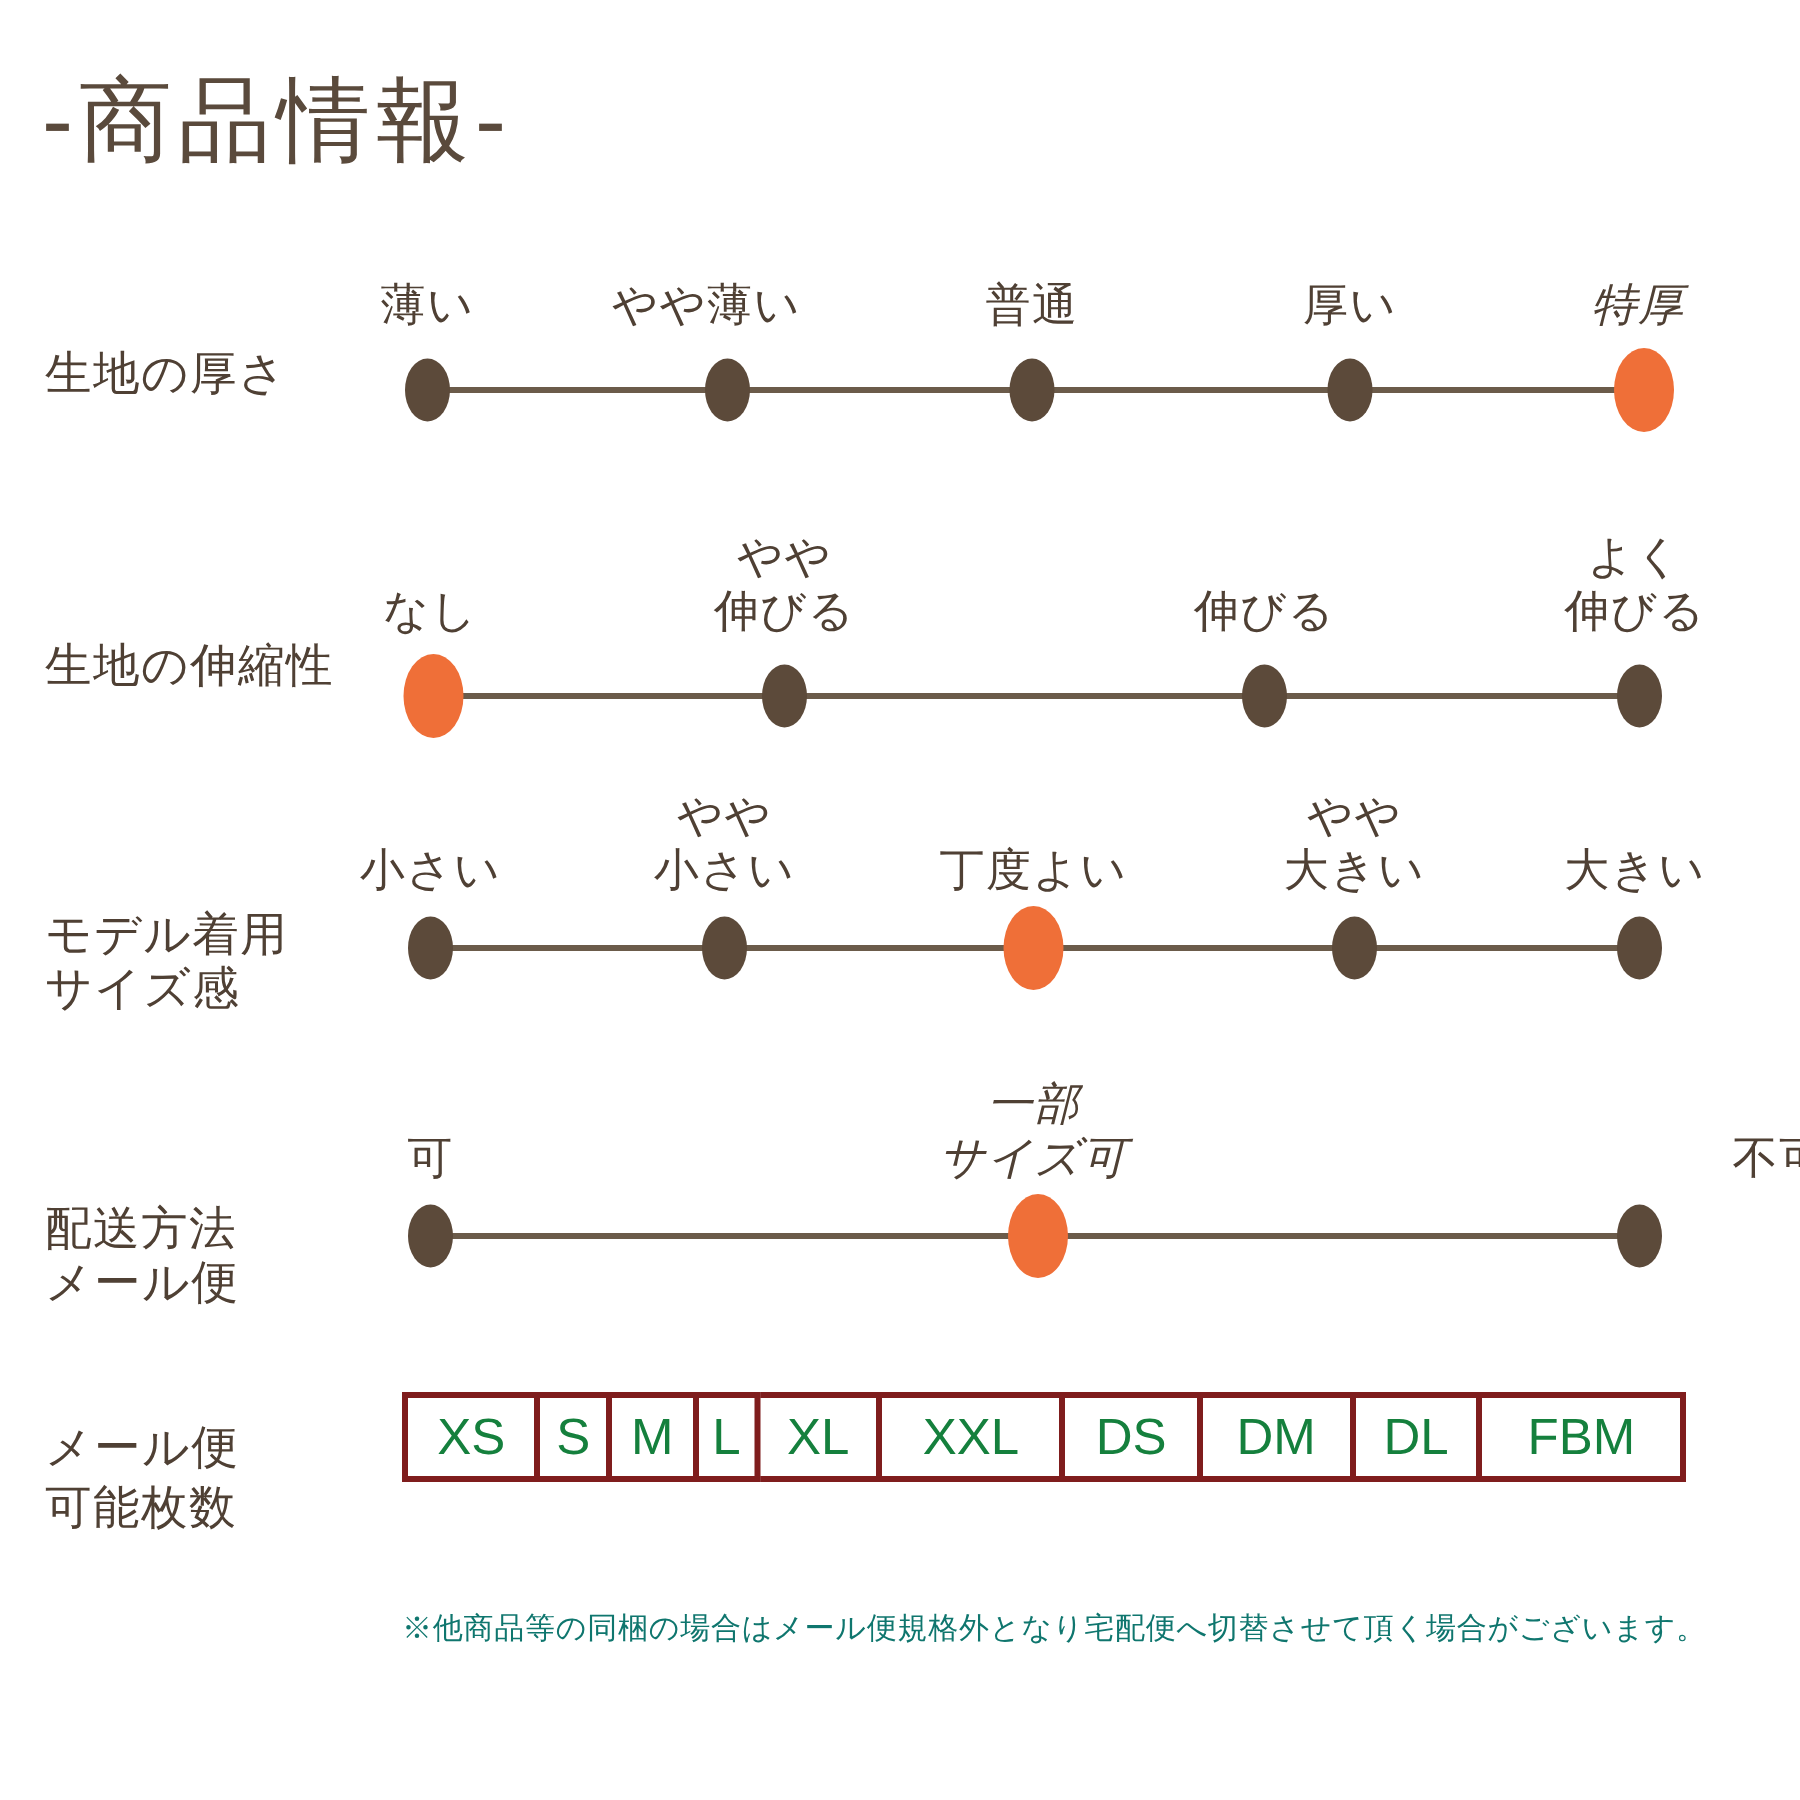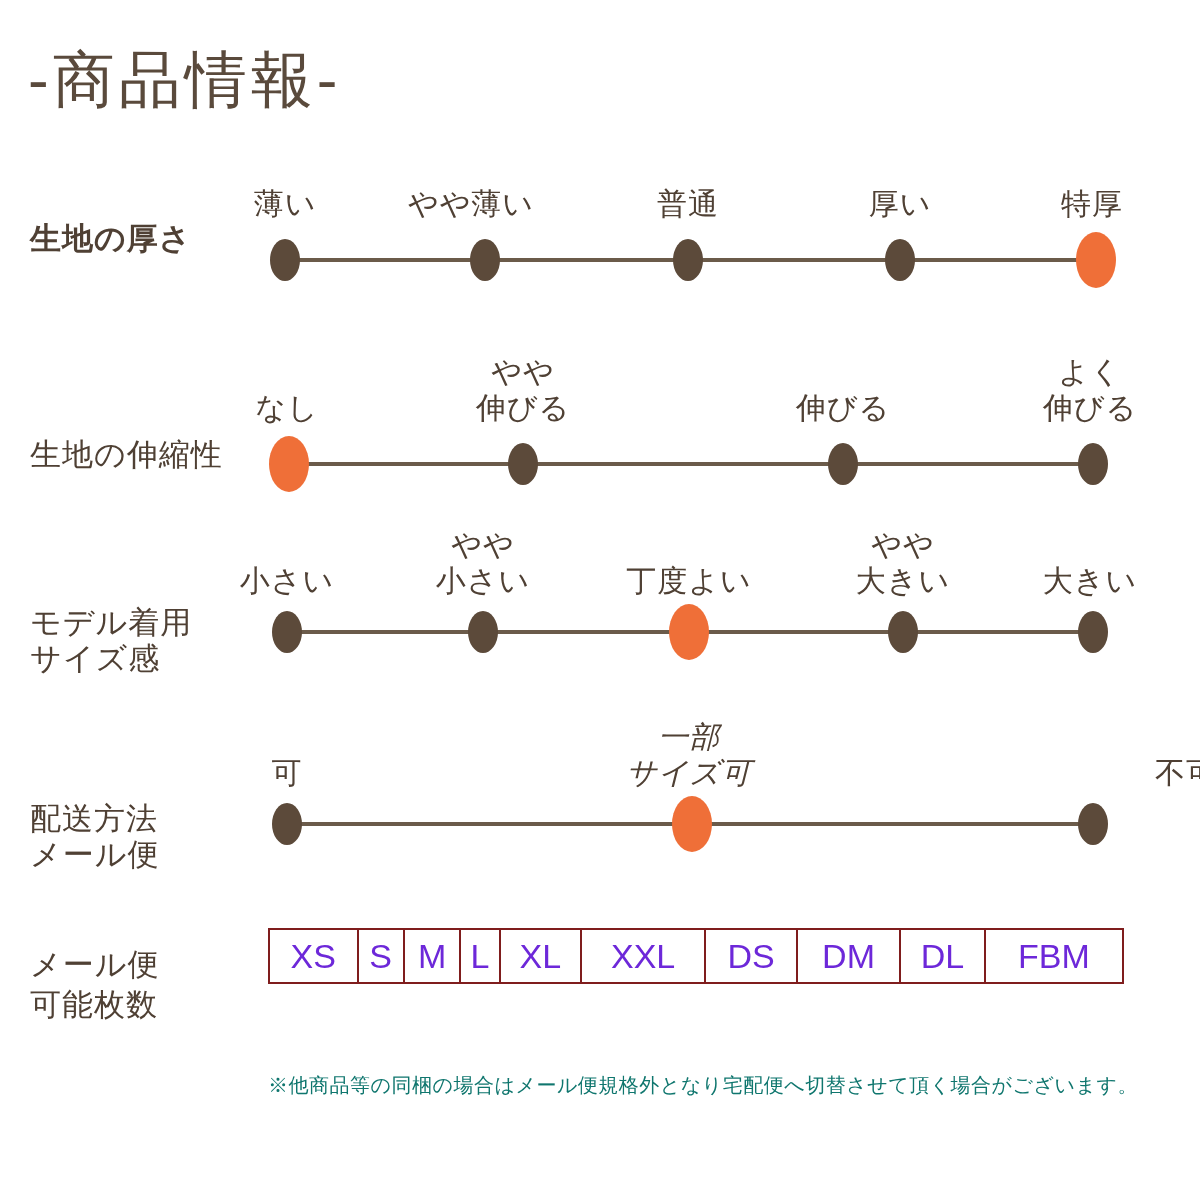--- a/index.html
+++ b/index.html
@@ -89,25 +89,25 @@
     letter-spacing: 1px;
   }
   table.sizes {
     position: absolute;
     left: 268px;
     top: 928px;
     border-collapse: collapse;
     width: 856px;
   }
   table.sizes td {
-    border: 2px solid #7f1d1d;
+    border: 4px solid #7f1d1d;
     height: 52px;
     text-align: center;
     font-size: 34px;
-    color: #6d28d9;
+    color: #15803d;
     padding: 0;
     font-weight: 400;
   }
   .note {
     position: absolute;
     left: 268px;
     top: 1072px;
     font-size: 20px;
     color: #0f766e;
     letter-spacing: 0.5px;
@@ -115,38 +115,38 @@
   }
 </style>
 </head>
 <body>
 
 <div class="page">
 
   <div class="title">-商品情報-</div>
 
   <div class="row" style="top:0;">
-    <div class="row-label" style="top:221px;font-weight:bold;">生地の厚さ</div>
+    <div class="row-label" style="top:231px;">生地の厚さ</div>
     <div class="track" style="top:258px;"></div>
 
     <div class="tick-label" style="left:285px; top:186px;">薄い</div>
     <div class="tick-label" style="left:471px; top:186px;">やや薄い</div>
     <div class="tick-label" style="left:688px; top:186px;">普通</div>
     <div class="tick-label" style="left:900px; top:186px;">厚い</div>
-    <div class="tick-label" style="left:1092px; top:186px;">特厚</div>
+    <div class="tick-label" style="left:1092px; top:186px;font-style:italic;">特厚</div>
 
     <div class="dot" style="left:285px; top:260px;"></div>
     <div class="dot" style="left:485px; top:260px;"></div>
     <div class="dot" style="left:688px; top:260px;"></div>
     <div class="dot" style="left:900px; top:260px;"></div>
     <div class="dot active" style="left:1096px; top:260px;"></div>
   </div>
 
   <div class="row" style="top:0;">
-    <div class="row-label" style="top:437px;">生地の伸縮性</div>
+    <div class="row-label" style="top:426px;">生地の伸縮性</div>
     <div class="track" style="top:462px;"></div>
 
     <div class="tick-label" style="left:287px; top:390px;">なし</div>
     <div class="tick-label" style="left:523px; top:354px;">
       <span>やや</span><br>
       <span>伸びる</span>
     </div>
     <div class="tick-label" style="left:843px; top:390px;">伸びる</div>
     <div class="tick-label" style="left:1090px; top:354px;">
       <span>よく</span><br>

